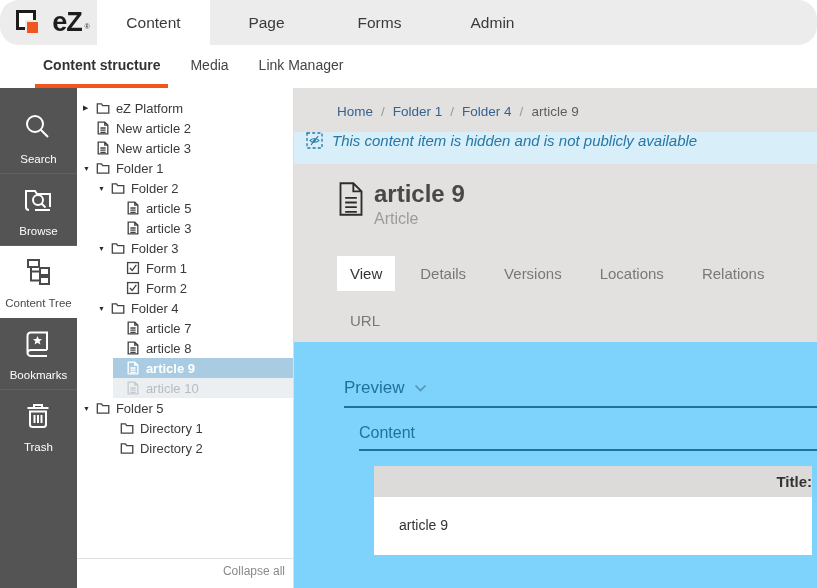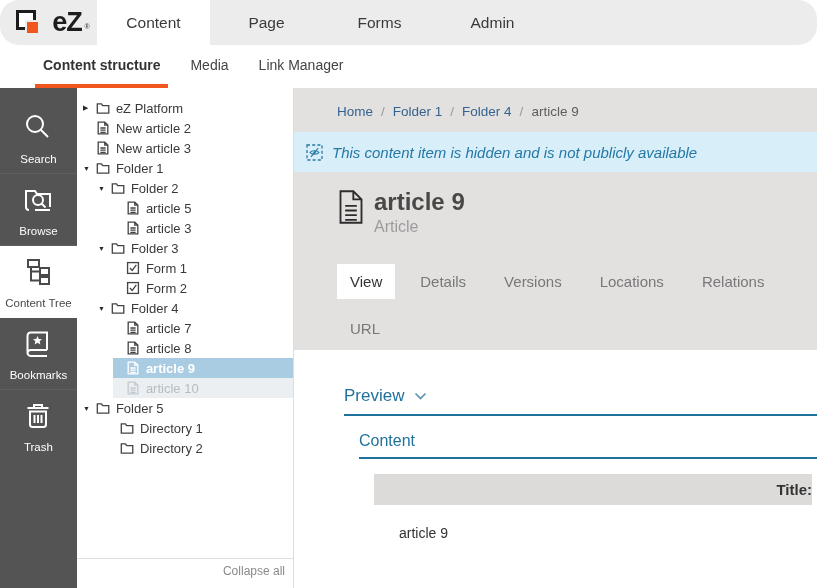--- a/index.html
+++ b/index.html
@@ -54,33 +54,33 @@
   .trow.hid svg { stroke:#c3cbd1; }
   .tree-footer { position:absolute; bottom:4px; left:0; right:0; height:26px; border-top:1px solid #e0e0e0;
     font-size:12px; color:#8a8a8a; text-align:right; line-height:25px; padding-right:8px; cursor:pointer; }
 
   
   .main { flex:1; background:#e3e1e0; display:flex; flex-direction:column; }
   .breadcrumb { padding:16px 15px 0 43px; font-size:13.5px; display:flex; align-items:center; }
   .bc-link { color:#35638f; cursor:pointer; }
   .bc-sep { color:#999; margin:0 8px; }
   .bc-current { color:#5d5d5d; }
-  .notice { margin-top:13px; height:40px; background:#d8eef9; display:flex; align-items:center; padding-left:12px; }
+  .notice { margin-top:13px; height:32px; background:#d8eef9; display:flex; align-items:flex-start; padding-left:12px; }
   .notice svg { flex:0 0 17px; }
   .notice .ntext { margin-left:9px; font-size:15px; font-style:italic; color:#2578a6; }
   .title-block { margin:17px 0 0 43px; display:flex; }
   .title-block .doc-icon svg { stroke:#2d2d2d; fill:none; stroke-width:1.6; }
   .title-texts { margin-left:9px; }
   .title-name { font-size:24px; font-weight:bold; color:#484848; line-height:26px; }
   .title-type { font-size:16px; color:#9b9b9b; margin-top:3px; }
   .tabs { margin:28px 0 0 43px; width:480px; display:flex; flex-wrap:wrap; row-gap:12px; }
   .tab { padding:9px 13px; margin-right:12px; font-size:15px; color:#787878; cursor:pointer; white-space:nowrap; }
   .tab.active { background:#fff; color:#333; }
 
-  .content-area { flex:1; background:#ffffff; padding:36px 0 0 50px; margin-top:4px; }
+  .content-area { flex:1; background:#7dd3fc; padding:36px 0 0 50px; margin-top:4px; }
   .preview-header { display:flex; align-items:center; padding-bottom:8px; border-bottom:2px solid #20719b;
     font-size:17px; color:#20719b; cursor:pointer; }
   .preview-header svg { margin-left:10px; stroke:#5b93b5; fill:none; stroke-width:1.7; }
   .content-header { margin:16px 0 0 15px; padding-bottom:7px; border-bottom:2px solid #20719b;
     font-size:16px; color:#20719b; }
   .field-table { margin:15px 5px 0 30px; }
   .field-label-row { background:#dcdbda; height:31px; line-height:31px; padding-left:25px;
     font-size:15px; font-weight:bold; color:#333;text-align:right; }
   .field-value-row { background:#fff; padding:20px 25px 22px; font-size:14px; color:#333; }
 </style>

